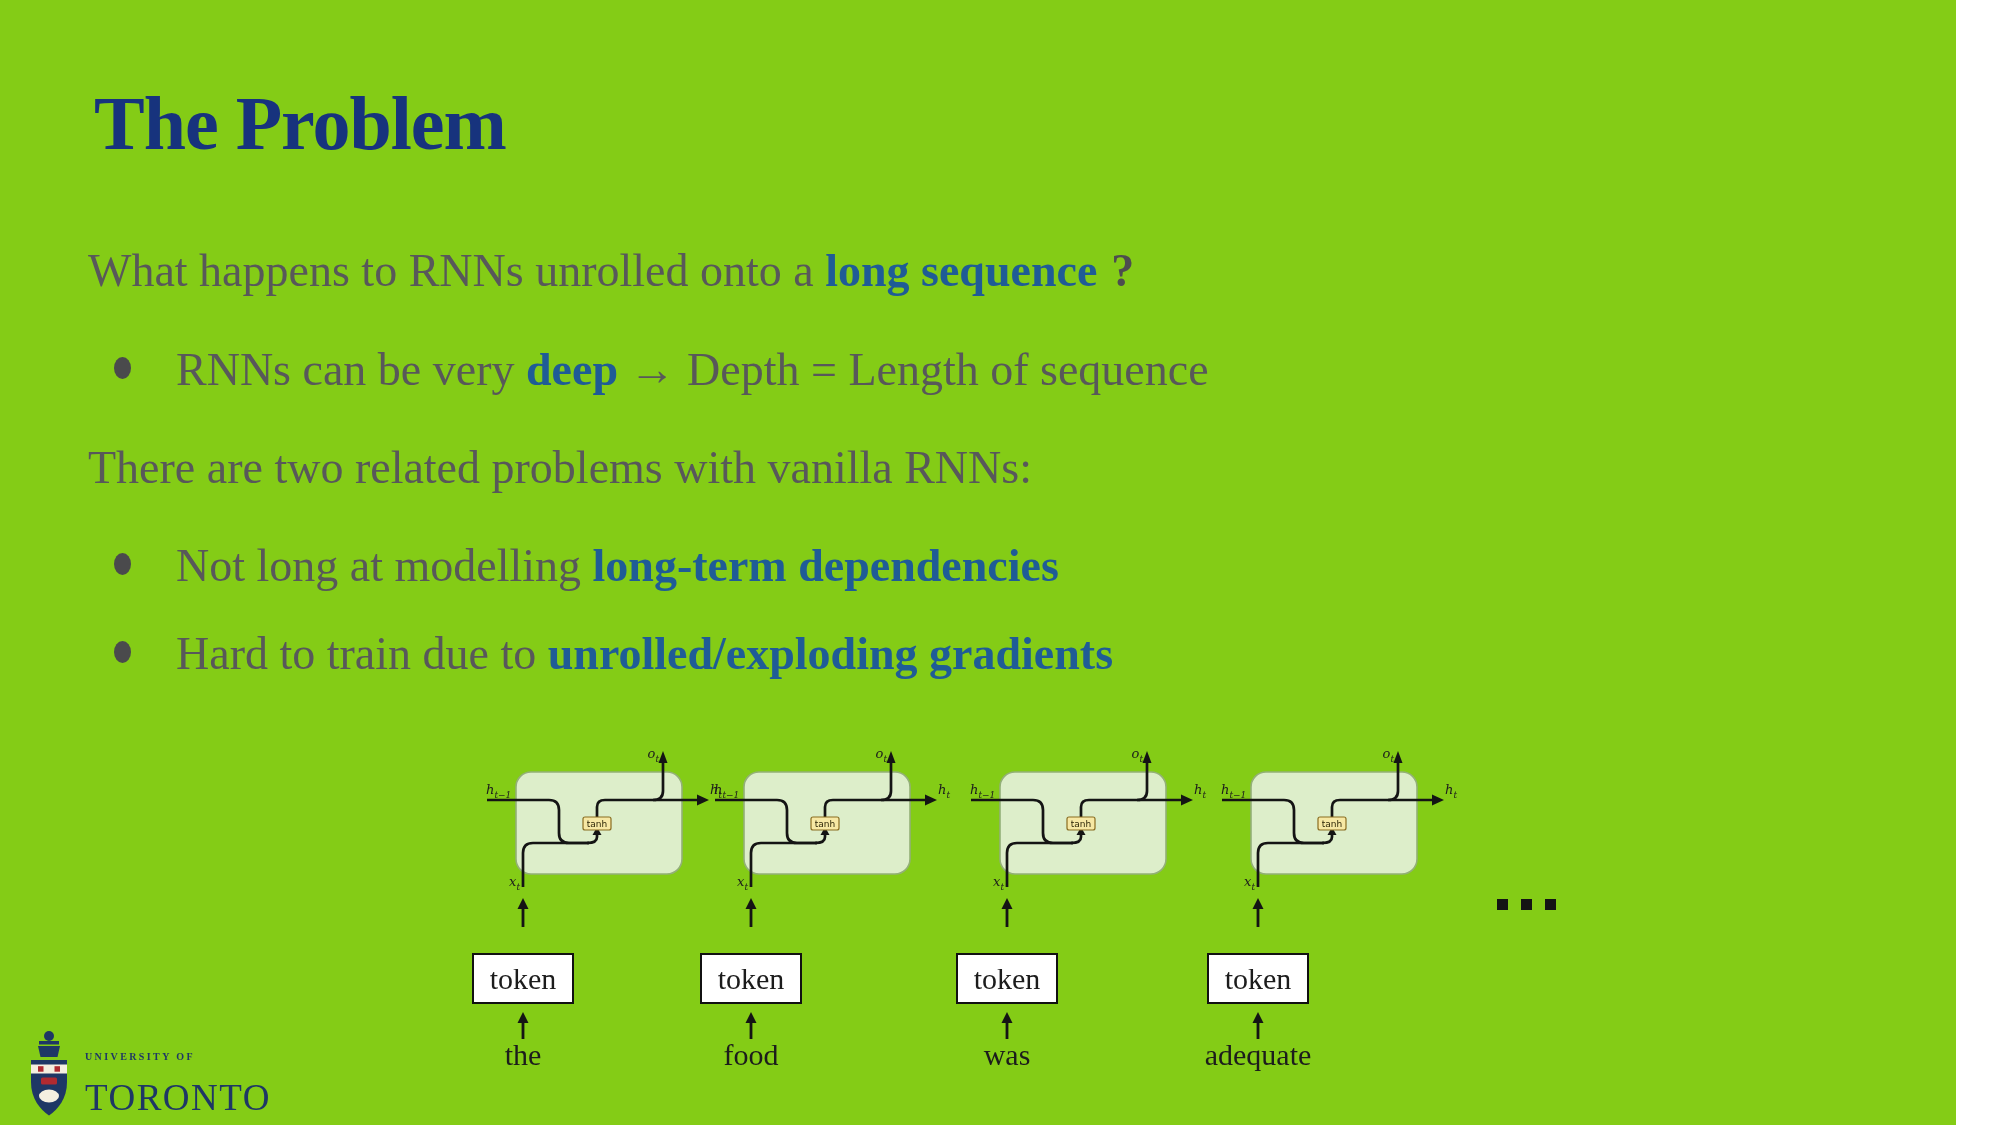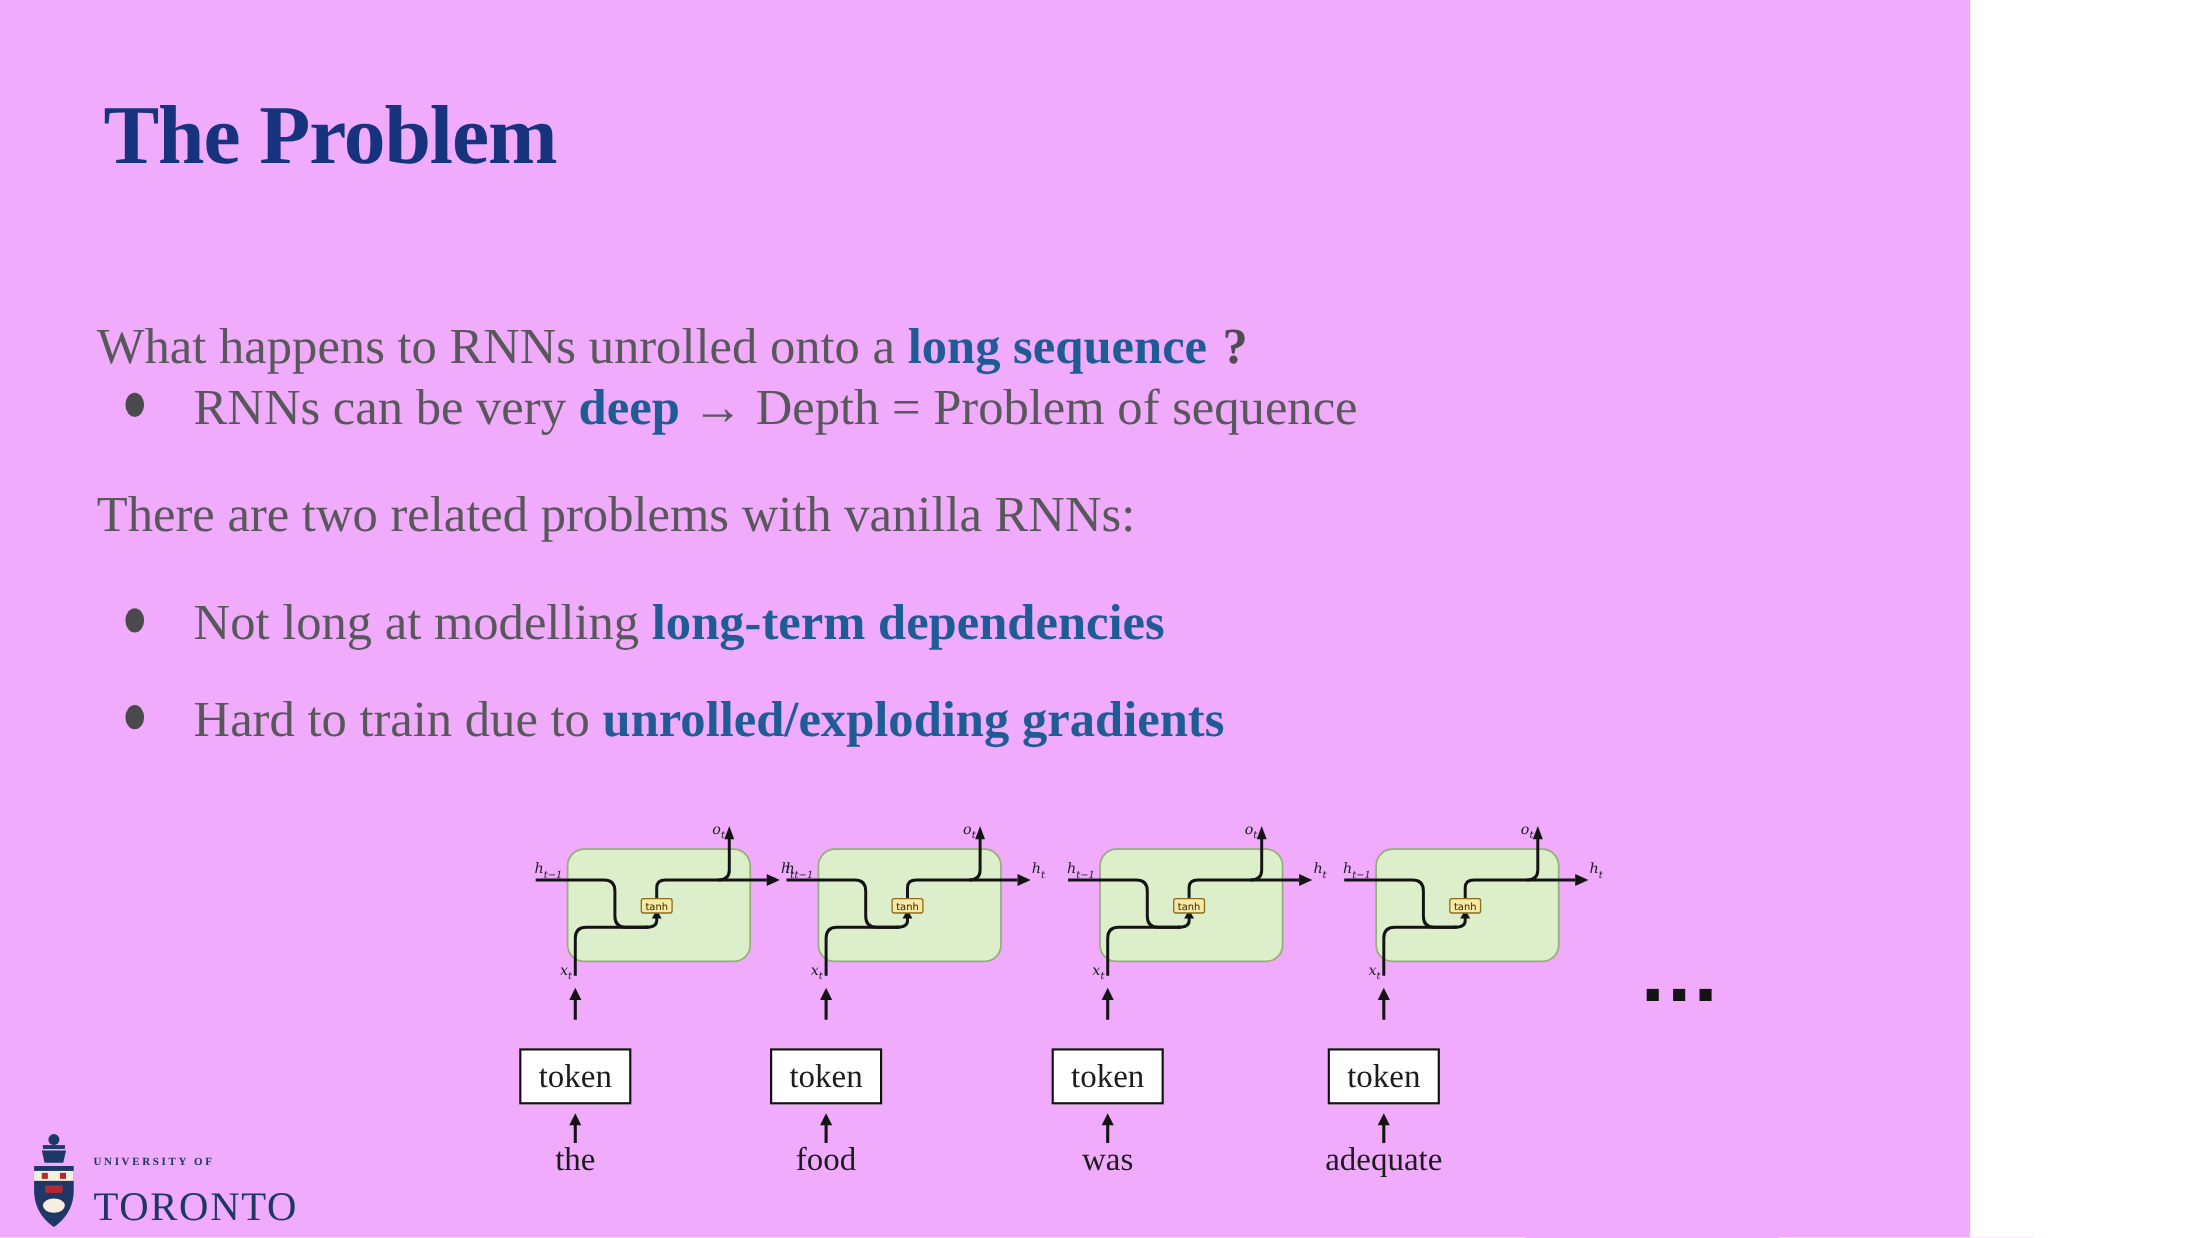--- a/index.html
+++ b/index.html
@@ -1,33 +1,33 @@
 <!DOCTYPE html>
 <html style="--c-title_blue: #17337d; --c-accent_blue: #1f5c96; --c-body_gray: #58585a; --c-bullet_gray: #4a4a4c; --c-wire: #141414; --c-cell_fill: #ddeeca; --c-cell_border: #93b077; --c-tanh_fill: #f7e8a4; --c-tanh_border: #8a6d21; --c-token_border: #111111; --c-logo_navy: #1e3765; --c-logo_red: #b02a30;"><head>
 <meta charset="utf-8">
 <style>
   html,body{margin:0;padding:0;background:#ffffff;}
   #slide{
-    position:relative;width:1791px;height:1125px;background:#f0abfc;overflow:hidden;
+    position:relative;width:1956px;height:1125px;background:#84cc16;overflow:hidden;
     font-family:"Liberation Serif","DejaVu Serif",serif;
   }
   
   .slide-title{
     position:absolute;left:94px;top:84px;
     font-size:76px;font-weight:700;line-height:1.05;
     color:var(--c-title_blue,#17337d);
     letter-spacing:-1px;
   }
   .tline{
     position:absolute;font-size:46px;line-height:1.2;
     color:var(--c-body_gray,#58585a);white-space:nowrap;
   }
   .tline .hl{color:var(--c-accent_blue,#1f5c96);font-weight:700;}
   .tline .q{color:#4d4d4f;font-weight:700;margin-left:14px;}
-  .p1{left:88px;top:243px;margin-top:44px;}
+  .p1{left:88px;top:243px;}
   .p2{left:88px;top:440px;}
   .brow{position:absolute;display:flex;align-items:flex-start;}
   .b1{left:114px;top:342px;}
   .b2{left:114px;top:538px;}
   .b3{left:114px;top:626px;}
   .bdot{
     flex:0 0 auto;width:17px;height:22px;border-radius:50%;
     background:var(--c-bullet_gray,#4a4a4c);margin-top:15px;margin-right:45px;
   }
   .brow .tline{position:static;}
@@ -75,21 +75,21 @@
 
   <div class="slide-title">The Problem</div>
 
   <div class="tline p1">
     <span>What happens to RNNs unrolled onto a </span><span class="hl">long sequence</span><span class="q">?</span>
   </div>
 
   <div class="brow b1">
     <span class="bdot"></span>
     <span class="tline">
-      <span>RNNs can be very </span><span class="hl">deep</span><span> → Depth = Problem of sequence</span>
+      <span>RNNs can be very </span><span class="hl">deep</span><span> → Depth = Length of sequence</span>
     </span>
   </div>
 
   <div class="tline p2">There are two related problems with vanilla RNNs:</div>
 
   <div class="brow b2">
     <span class="bdot"></span>
     <span class="tline">
       <span>Not long at modelling </span><span class="hl">long-term dependencies</span><span></span>
     </span>

